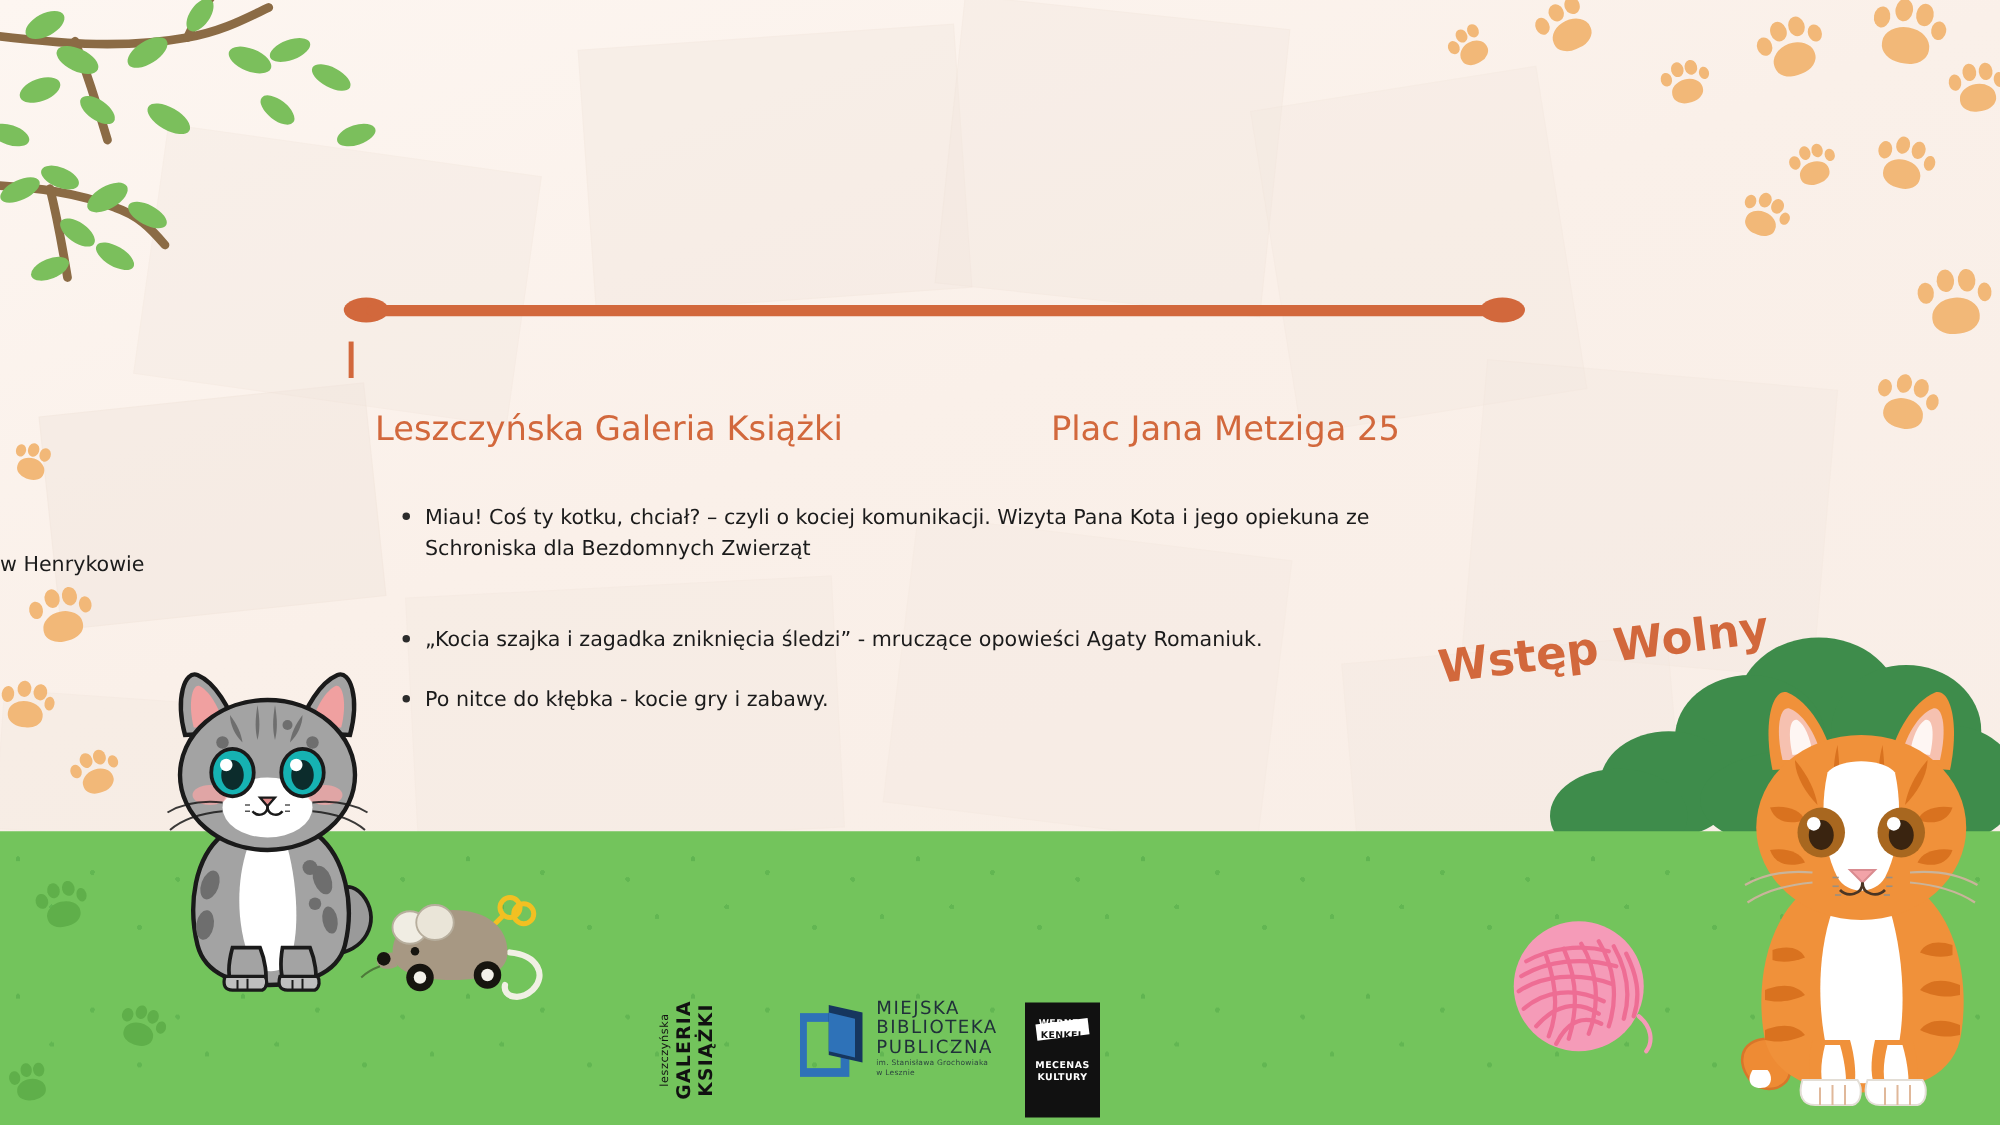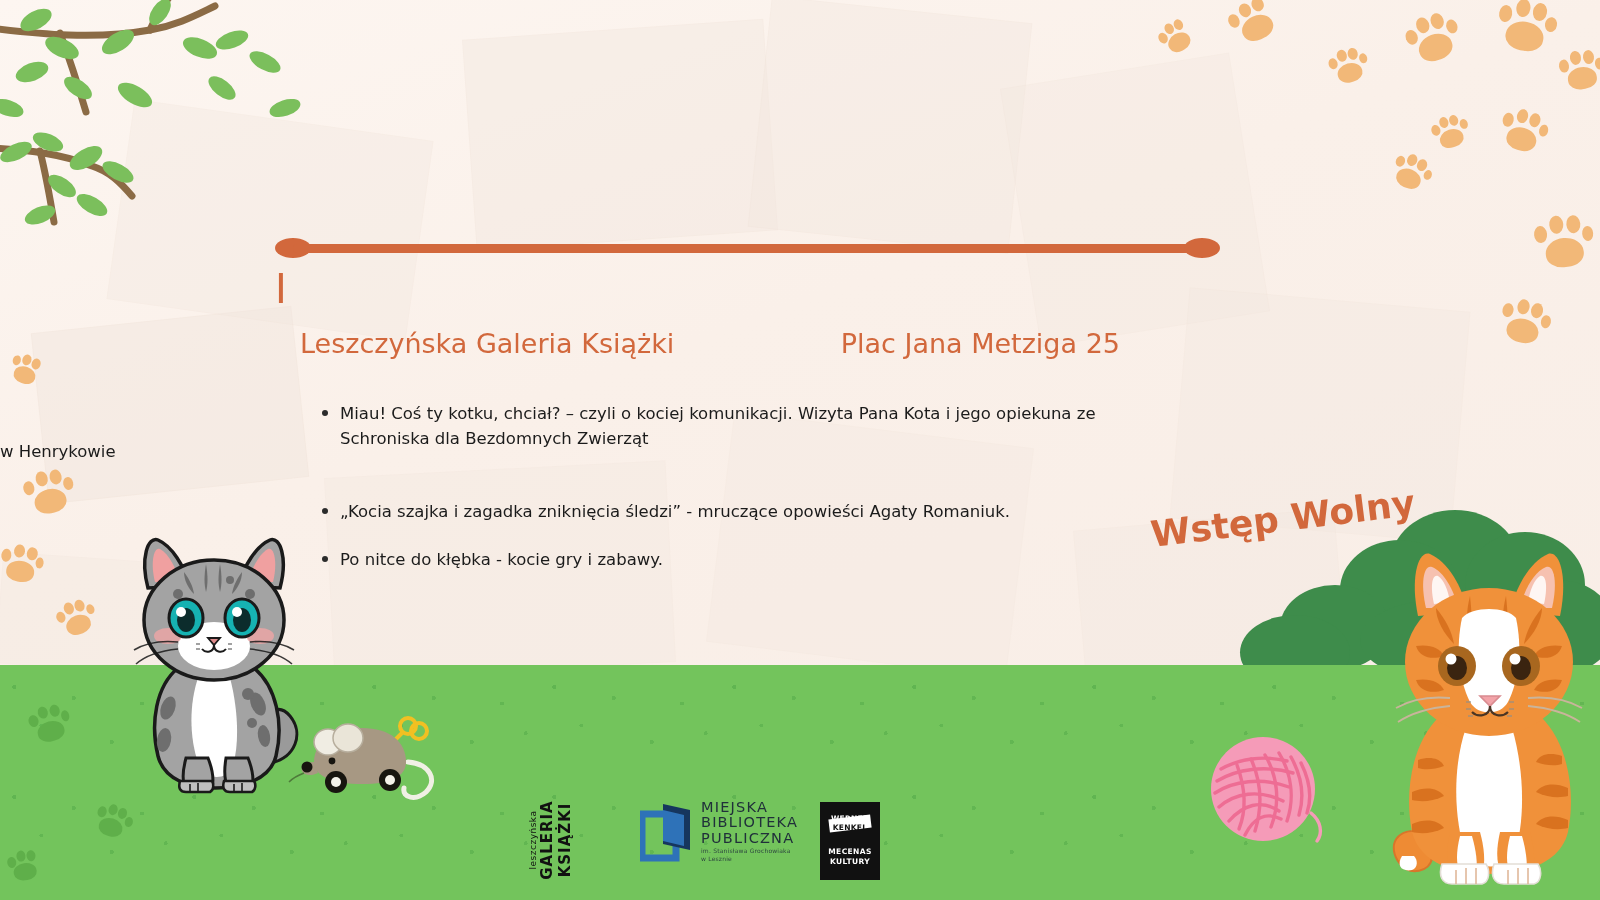--- a/index.html
+++ b/index.html
@@ -150,21 +150,21 @@
   .logo-lgk .small { font-size:9px; letter-spacing:.5px; }
   .logo-lgk .big { font-size:15px; font-weight:700; letter-spacing:1px; }
 
   .logo-mbp { position:absolute; left:120px; top:18px; display:flex; align-items:center; gap:7px; }
   .mbp-mark { position:relative; width:54px; height:62px; }
   .mbp-text { color:#20303a; line-height:1.06; }
   .mbp-text .l { font-size:14.5px; letter-spacing:1.2px; }
   .mbp-text .sub { font-size:6px; color:#20303a; opacity:.85; margin-top:2px; letter-spacing:.2px; }
 
   .logo-wk {
-    position:absolute; left:300px; top:20px; width:60px; height:78px;
+    position:absolute; left:300px; top:20px; width:60px; height:92px;
     background:#111; color:#fff; text-align:center;
   }
   .wk-mark {
     position:relative; margin:9px auto 0; width:46px; height:24px;
   }
   .wk-band {
     position:absolute; left:2px; top:6px; width:42px; height:13px;
     background:#fff; transform:rotate(-7deg);
   }
   .wk-name {

